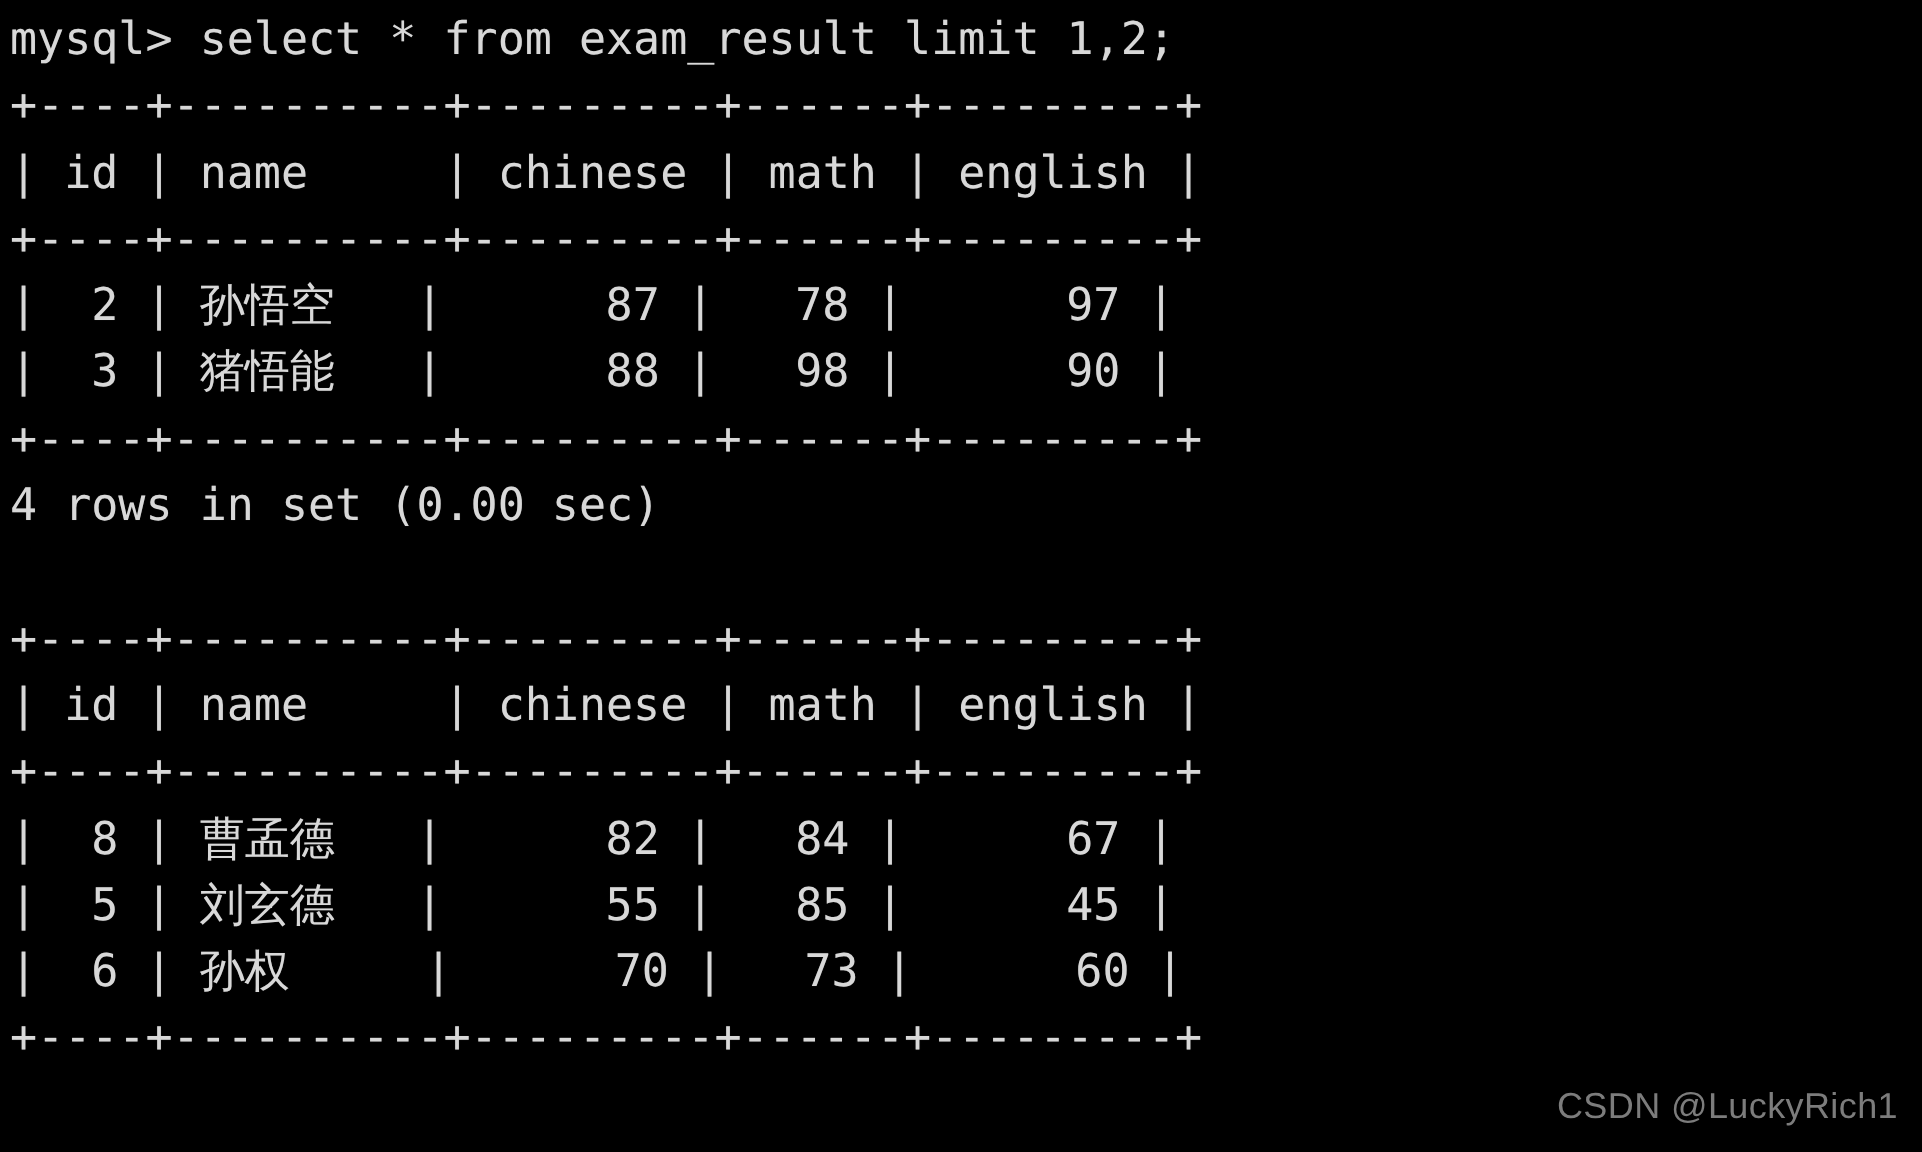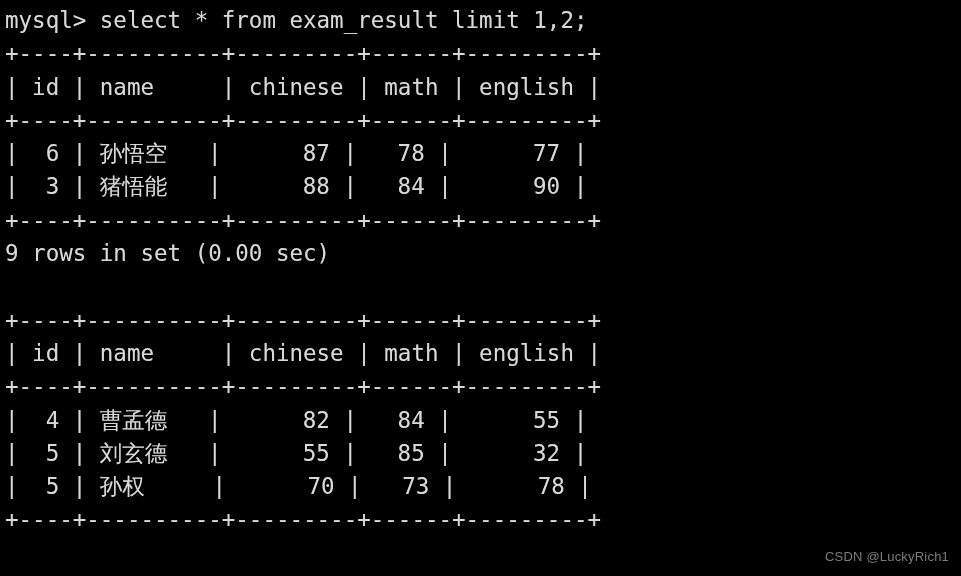--- a/index.html
+++ b/index.html
@@ -35,43 +35,43 @@
     text-shadow: 0 0 0.4px rgba(216,216,216,0.35);
   }
   .line.blank {
     color: transparent;
   }
   #watermark {
     position: absolute;
     right: 12px;
     bottom: 12px;
     font-family: "Liberation Sans", sans-serif;
-    font-size: 13px;
+    font-size: 18px;
     color: #7c7c7c;
     white-space: pre;
     letter-spacing: 0.2px;
   }
 </style>
 </head>
 <body>
 
 <div id="terminal">
 
   <div class="line">mysql&gt; select * from exam_result limit 1,2;</div>
   <div class="line">+----+----------+---------+------+---------+</div>
   <div class="line">| id | name     | chinese | math | english |</div>
   <div class="line">+----+----------+---------+------+---------+</div>
-  <div class="line">|  6 | 孙悟空   |      87 |   78 |      77 |</div>
-  <div class="line">|  3 | 猪悟能   |      88 |   84 |      90 |</div>
+  <div class="line">|  2 | 孙悟空   |      87 |   78 |      97 |</div>
+  <div class="line">|  3 | 猪悟能   |      88 |   98 |      90 |</div>
   <div class="line">+----+----------+---------+------+---------+</div>
-  <div class="line">9 rows in set (0.00 sec)</div>
+  <div class="line">4 rows in set (0.00 sec)</div>
   <div class="line blank"></div>
   <div class="line">+----+----------+---------+------+---------+</div>
   <div class="line">| id | name     | chinese | math | english |</div>
   <div class="line">+----+----------+---------+------+---------+</div>
-  <div class="line">|  4 | 曹孟德   |      82 |   84 |      55 |</div>
-  <div class="line">|  5 | 刘玄德   |      55 |   85 |      32 |</div>
-  <div class="line">|  5 | 孙权     |      70 |   73 |      78 |</div>
+  <div class="line">|  8 | 曹孟德   |      82 |   84 |      67 |</div>
+  <div class="line">|  5 | 刘玄德   |      55 |   85 |      45 |</div>
+  <div class="line">|  6 | 孙权     |      70 |   73 |      60 |</div>
   <div class="line">+----+----------+---------+------+---------+</div>
 
 </div>
 
 <div id="watermark">CSDN @LuckyRich1</div>
 
 </body></html>

